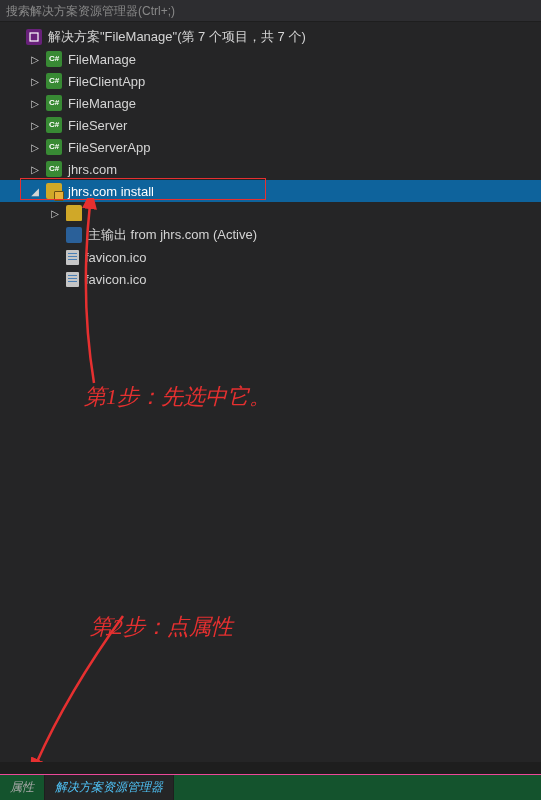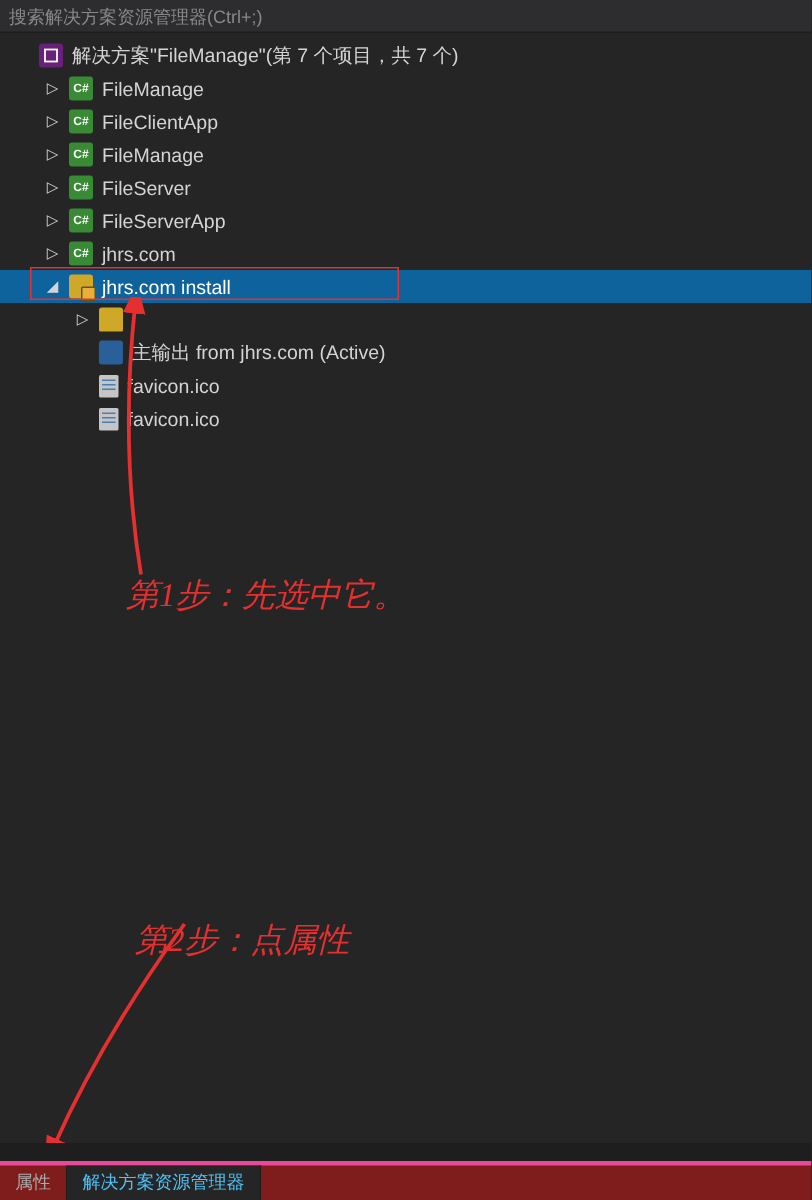--- a/index.html
+++ b/index.html
@@ -170,24 +170,25 @@
       position: absolute;
       pointer-events: none;
     }
     
     .bottom-tabs {
       position: absolute;
       bottom: 0;
       left: 0;
       right: 0;
       height: 26px;
-      background: #7f1d1d;
+      background: #14532d;
       display: flex;
       align-items: stretch;
-      border-top: 3px solid #ec4899;
+      border-top: 1px solid #ec4899;
+      font-style: italic;
     }
     .bottom-tab {
       padding: 4px 10px;
       font-size: 12px;
       color: #aaa;
       cursor: pointer;
       display: flex;
       align-items: center;
       border-right: 1px solid #1e1e1e;
     }

